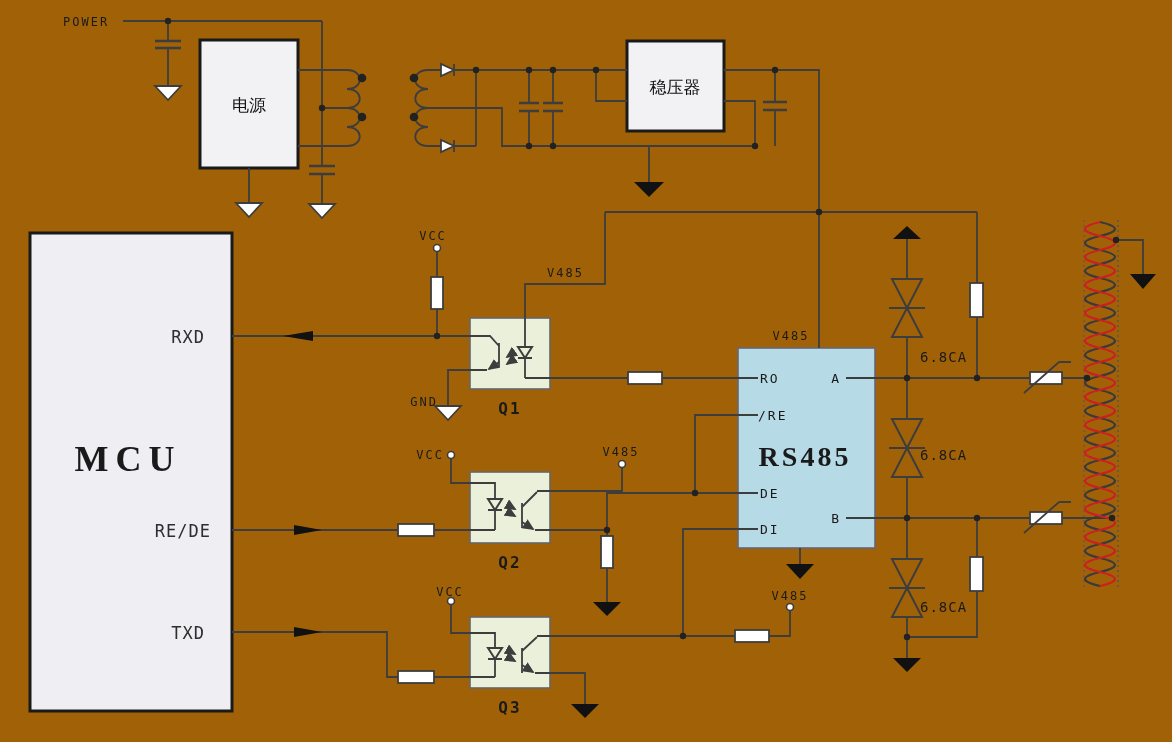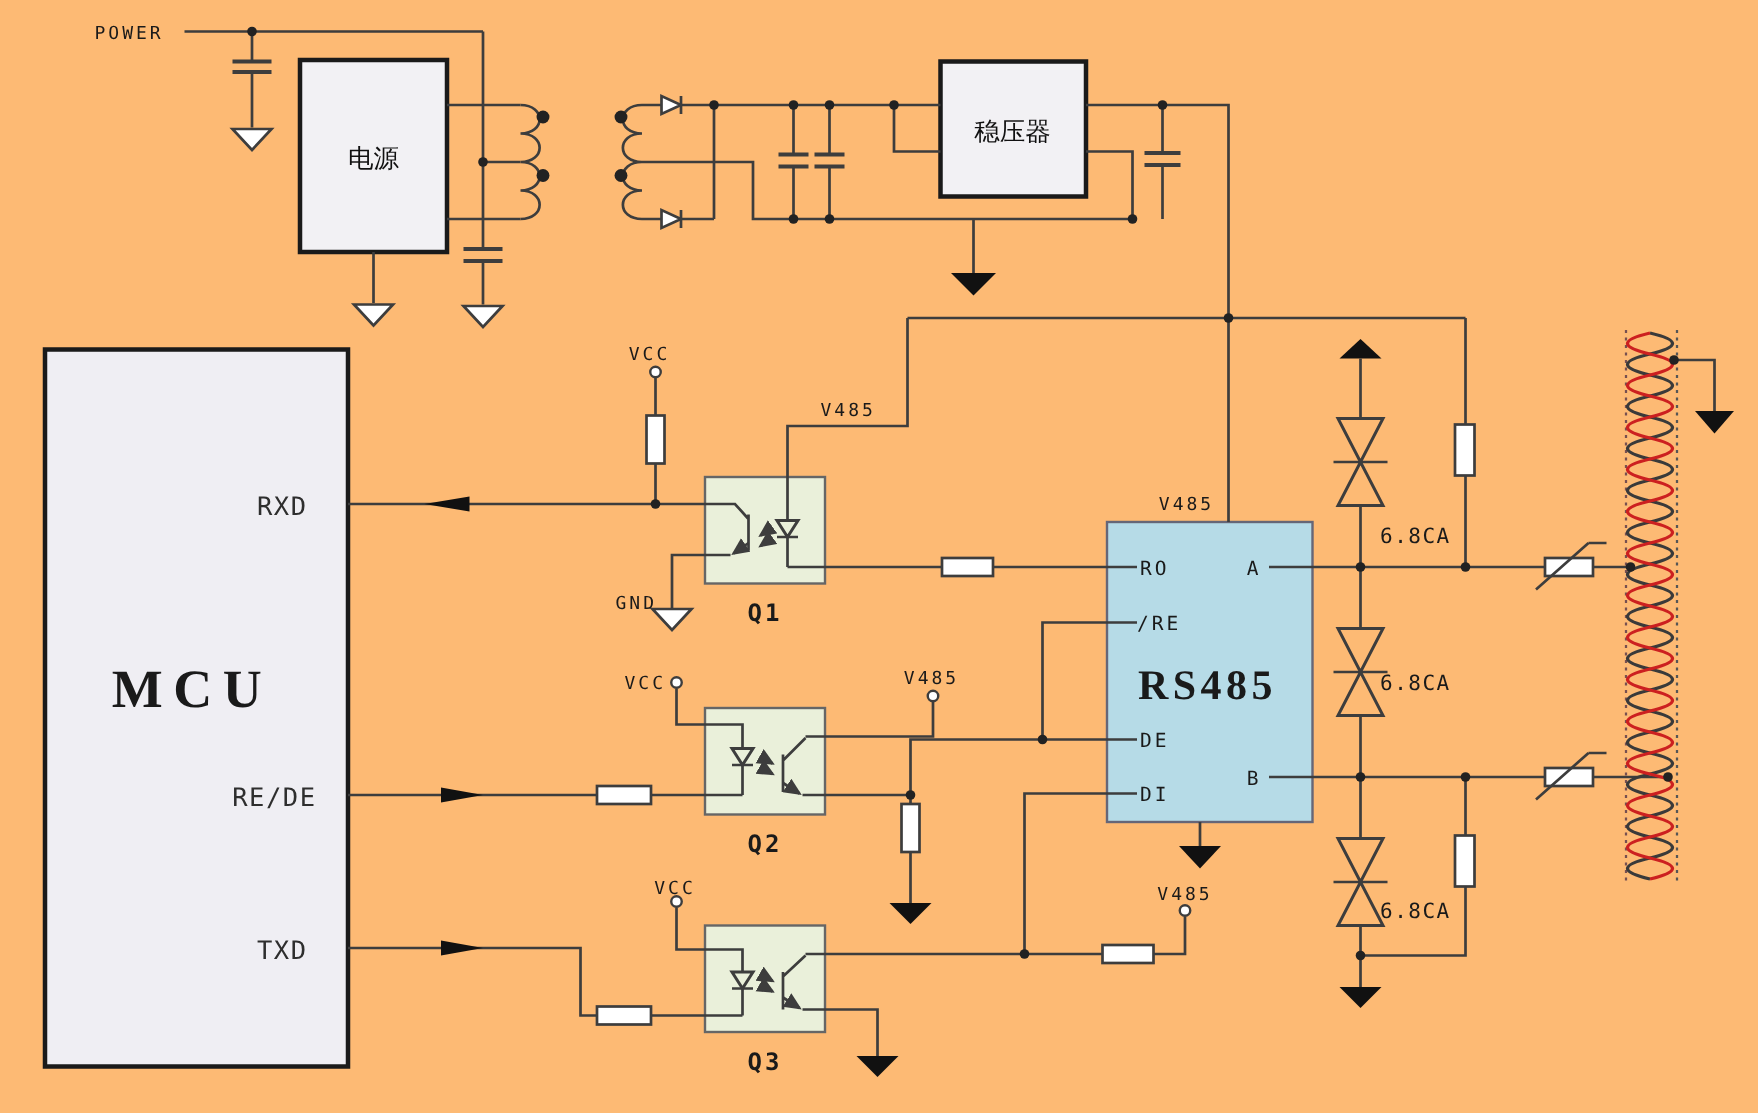--- a/index.html
+++ b/index.html
@@ -1,16 +1,16 @@
 <!DOCTYPE html>
 <html><head>
 <meta charset="utf-8">
 <style>
   html,body{margin:0;padding:0;background:#ffffff;}
-  .stage{position:relative;width:1172px;height:742px;background:#fdba74;overflow:hidden;}
+  .stage{position:relative;width:1172px;height:742px;background:#a16207;overflow:hidden;}
   svg{display:block;}
   .wire{stroke:#3d3d3d;stroke-width:1.8;fill:none;}
   .thick{stroke:#3d3d3d;stroke-width:2.6;fill:none;}
   .sym{stroke:#3d3d3d;stroke-width:1.8;fill:#ffffff;}
   .symn{stroke:#3d3d3d;stroke-width:2;fill:none;}
   .dot{fill:#222;stroke:none;}
   .gndf{fill:#111;stroke:none;}
   .term{fill:#fff;stroke:#3d3d3d;stroke-width:1.6;}
   text{fill:#1a1a1a;}
   .mono12{font-family:"DejaVu Sans Mono",monospace;font-size:12px;letter-spacing:2px;}

